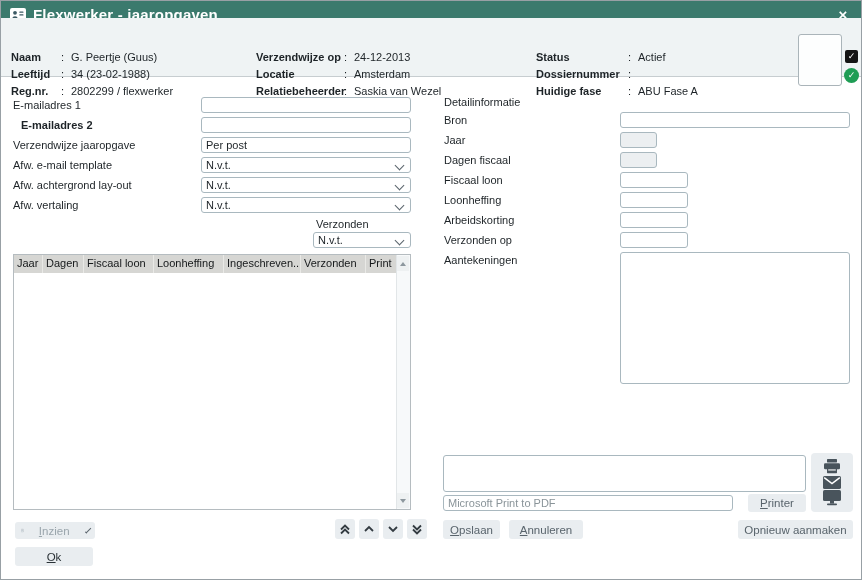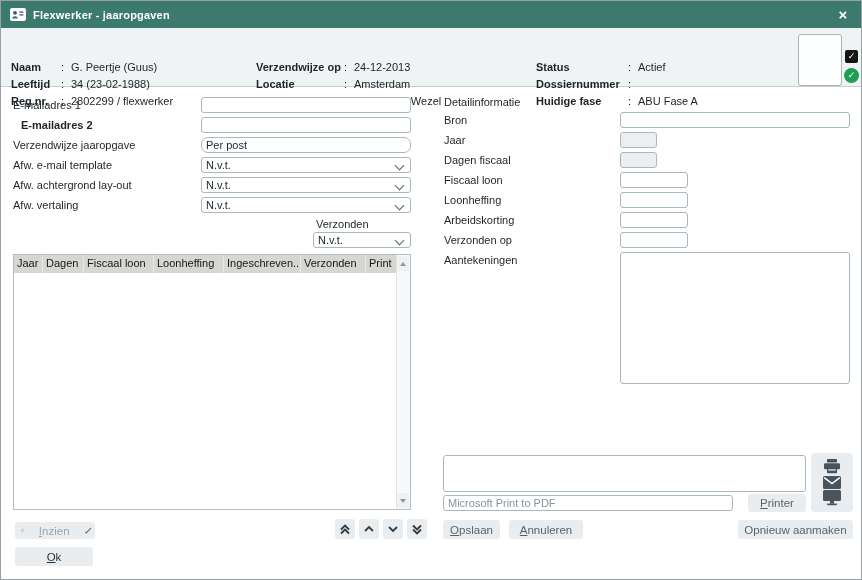--- a/index.html
+++ b/index.html
@@ -3,27 +3,27 @@
 <meta charset="utf-8">
 <style>
   html,body { margin:0; padding:0; background:#ffffff; font-family:"Liberation Sans", sans-serif; }
   .window { position:relative; width:862px; height:580px; box-sizing:border-box;
             border:1px solid #98a0a5; background:#ffffff; overflow:hidden; }
 
   
   .titlebar { position:absolute; left:0; top:0; width:100%; height:27px;
               background:#3B7A6D; display:flex; align-items:center; }
   .title-icon { margin-left:9px; display:flex; }
-  .title-text { color:#ffffff; font-size:11px; font-weight:bold; margin-left:7px; letter-spacing:.2px; }
+  .title-text { color:#ffffff; font-size:15px; font-weight:bold; margin-left:7px; letter-spacing:.2px; }
   .close-btn { position:absolute; right:8px; top:0; height:27px; width:20px; display:flex;
                align-items:center; justify-content:center; color:#ffffff; font-size:15px;
                font-weight:bold; cursor:pointer; }
 
   
-  .headerband { position:absolute; left:0; top:27px; width:100%; height:58px;
+  .headerband { position:absolute; left:0; top:17px; width:100%; height:58px;
                 background:#EFF3F4; border-bottom:1px solid #c7cdd0; box-sizing:content-box; }
   .hcol { position:absolute; top:30px; }
   .hrow { display:flex; height:17px; align-items:center; font-size:11px; color:#1d2327; }
   .hlabel { font-weight:bold; }
   .hcolon { text-align:left; }
   .hcol1 { left:10px; } .hcol1 .hlabel { width:50px; } .hcol1 .hcolon { width:10px; }
   .hcol2 { left:255px; } .hcol2 .hlabel { width:88px; } .hcol2 .hcolon { width:10px; }
   .hcol3 { left:535px; } .hcol3 .hlabel { width:92px; } .hcol3 .hcolon { width:10px; }
 
   .photo { position:absolute; left:797px; top:33px; width:42px; height:50px;
@@ -166,21 +166,21 @@
   <div class="chk-black">✓</div>
   <div class="chk-green">✓</div>
 
   <span class="flabel" style="left:12px; top:98px;text-align:right;">E-mailadres 1</span>
   <input class="tinput" style="left: 200px; top: 96px; width: 210px;" value="">
 
   <span class="flabel" style="left:20px; top:118px;font-weight:bold;">E-mailadres 2</span>
   <input class="tinput" style="left: 200px; top: 116px; width: 210px;" value="">
 
   <span class="flabel" style="left:12px; top:138px;">Verzendwijze jaaropgave</span>
-  <input class="tinput" style="left: 200px; top: 136px; width: 210px; border-radius: 7px;" value="Per post">
+  <input class="tinput" style="left: 200px; top: 136px; width: 210px;" value="Per post">
 
   <span class="flabel" style="left:12px; top:158px;">Afw. e-mail template</span>
   <div class="combo" style="left:200px; top:156px; width:210px;">
     <span>N.v.t.</span>
     <span class="chev"></span>
   </div>
 
   <span class="flabel" style="left:12px; top:178px;">Afw. achtergrond lay-out</span>
   <div class="combo" style="left:200px; top:176px; width:210px;">
     <span>N.v.t.</span>

